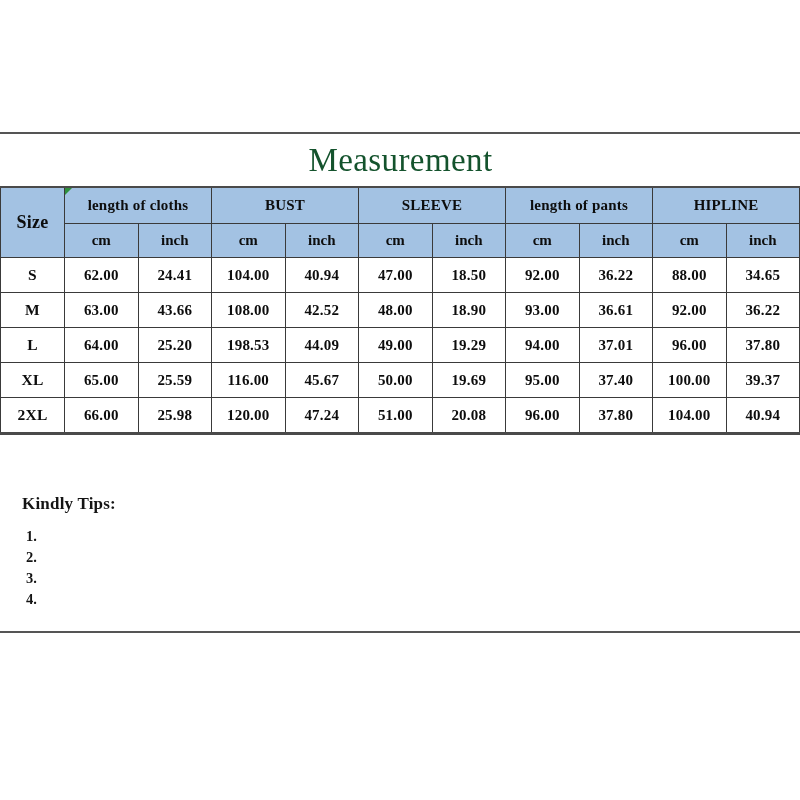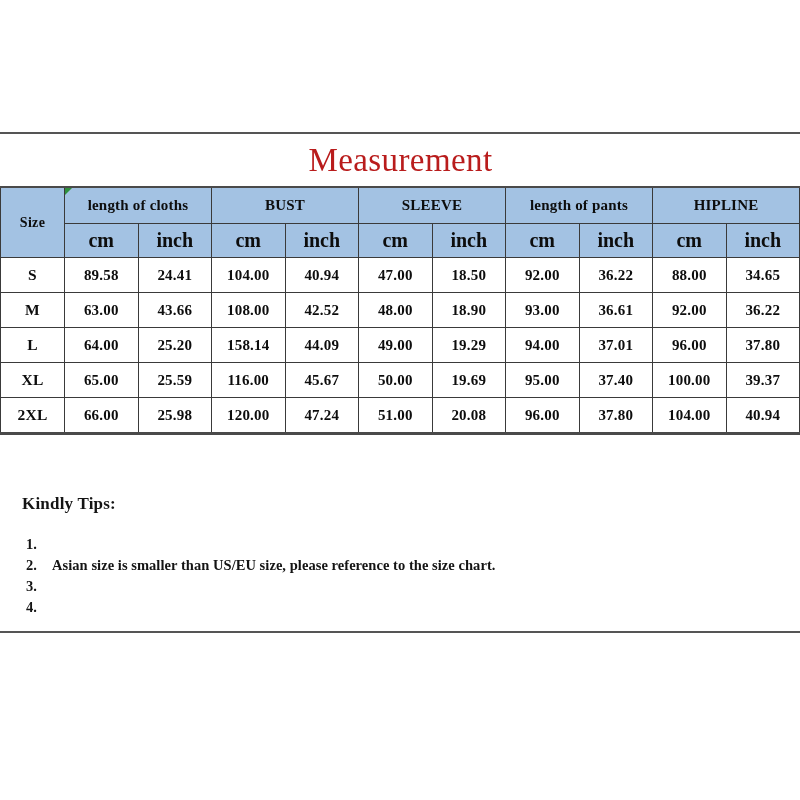--- a/index.html
+++ b/index.html
@@ -33,21 +33,21 @@
   
   .title {
     position: absolute;
     top: 140px;
     left: 0;
     width: 800px;
     text-align: center;
     font-size: 33px;
     line-height: 40px;
     font-weight: 400;
-    color: #b91c1c;
+    color: #14532d;
     letter-spacing: 0.4px;
     padding-left: 1px;
     box-sizing: border-box;
   }
 
   
   .table-wrap {
     position: absolute;
     top: 186px;
     left: 0;
@@ -78,35 +78,35 @@
     border-bottom: 3px solid #4a4a4a;
   }
 
   thead th {
     background: #a3c2e3;
     color: #0d0d0d;
   }
 
   th.size-head {
     width: 63px;
-    font-size: 14px;
+    font-size: 18px;
     letter-spacing: 0.3px;
   }
 
   th.group-head {
     height: 35px;
     font-size: 15px;
     letter-spacing: 0.2px;
     position: relative;
     margin-left: 36px;
   }
 
   th.unit-head {
     height: 33px;
-    font-size: 20px;
+    font-size: 15px;
   }
 
   tbody td {
     height: 34px;
     font-size: 15px;
     letter-spacing: 0.2px;
     background: #ffffff;
   }
 
   tbody td.size-cell {
@@ -131,21 +131,21 @@
     top: 492px;
     left: 22px;
     width: 740px;
     color: #141414;
   }
 
   .tips-title {
     font-size: 17px;
     font-weight: bold;
     line-height: 24px;
-    margin-bottom: 18px;
+    margin-bottom: 10px;
     letter-spacing: 0.2px;
   }
 
   .tips-list {
     list-style: none;
     margin: 0;
     padding: 0;
   }
 
   .tips-list li {
@@ -202,21 +202,21 @@
           <th class="unit-head">inch</th>
           <th class="unit-head">cm</th>
           <th class="unit-head">inch</th>
           <th class="unit-head">cm</th>
           <th class="unit-head">inch</th>
         </tr>
       </thead>
       <tbody>
         <tr>
           <td class="size-cell">S</td>
-          <td>89.58</td>
+          <td>62.00</td>
           <td>24.41</td>
           <td>104.00</td>
           <td>40.94</td>
           <td>47.00</td>
           <td>18.50</td>
           <td>92.00</td>
           <td>36.22</td>
           <td>88.00</td>
           <td>34.65</td>
         </tr>
@@ -230,21 +230,21 @@
           <td>18.90</td>
           <td>93.00</td>
           <td>36.61</td>
           <td>92.00</td>
           <td>36.22</td>
         </tr>
         <tr>
           <td class="size-cell">L</td>
           <td>64.00</td>
           <td>25.20</td>
-          <td>158.14</td>
+          <td>198.53</td>
           <td>44.09</td>
           <td>49.00</td>
           <td>19.29</td>
           <td>94.00</td>
           <td>37.01</td>
           <td>96.00</td>
           <td>37.80</td>
         </tr>
         <tr>
           <td class="size-cell">XL</td>
@@ -277,21 +277,20 @@
   </div>
 
   <div class="tips">
     <div class="tips-title">Kindly Tips:</div>
     <ul class="tips-list">
       <li>
         <span class="tips-num">1.</span>
       </li>
       <li>
         <span class="tips-num">2.</span>
-        <span class="tips-text">Asian size is smaller than US/EU size, please reference to the size chart.</span>
       </li>
       <li>
         <span class="tips-num">3.</span>
       </li>
       <li>
         <span class="tips-num">4.</span>
       </li>
     </ul>
   </div>
 

